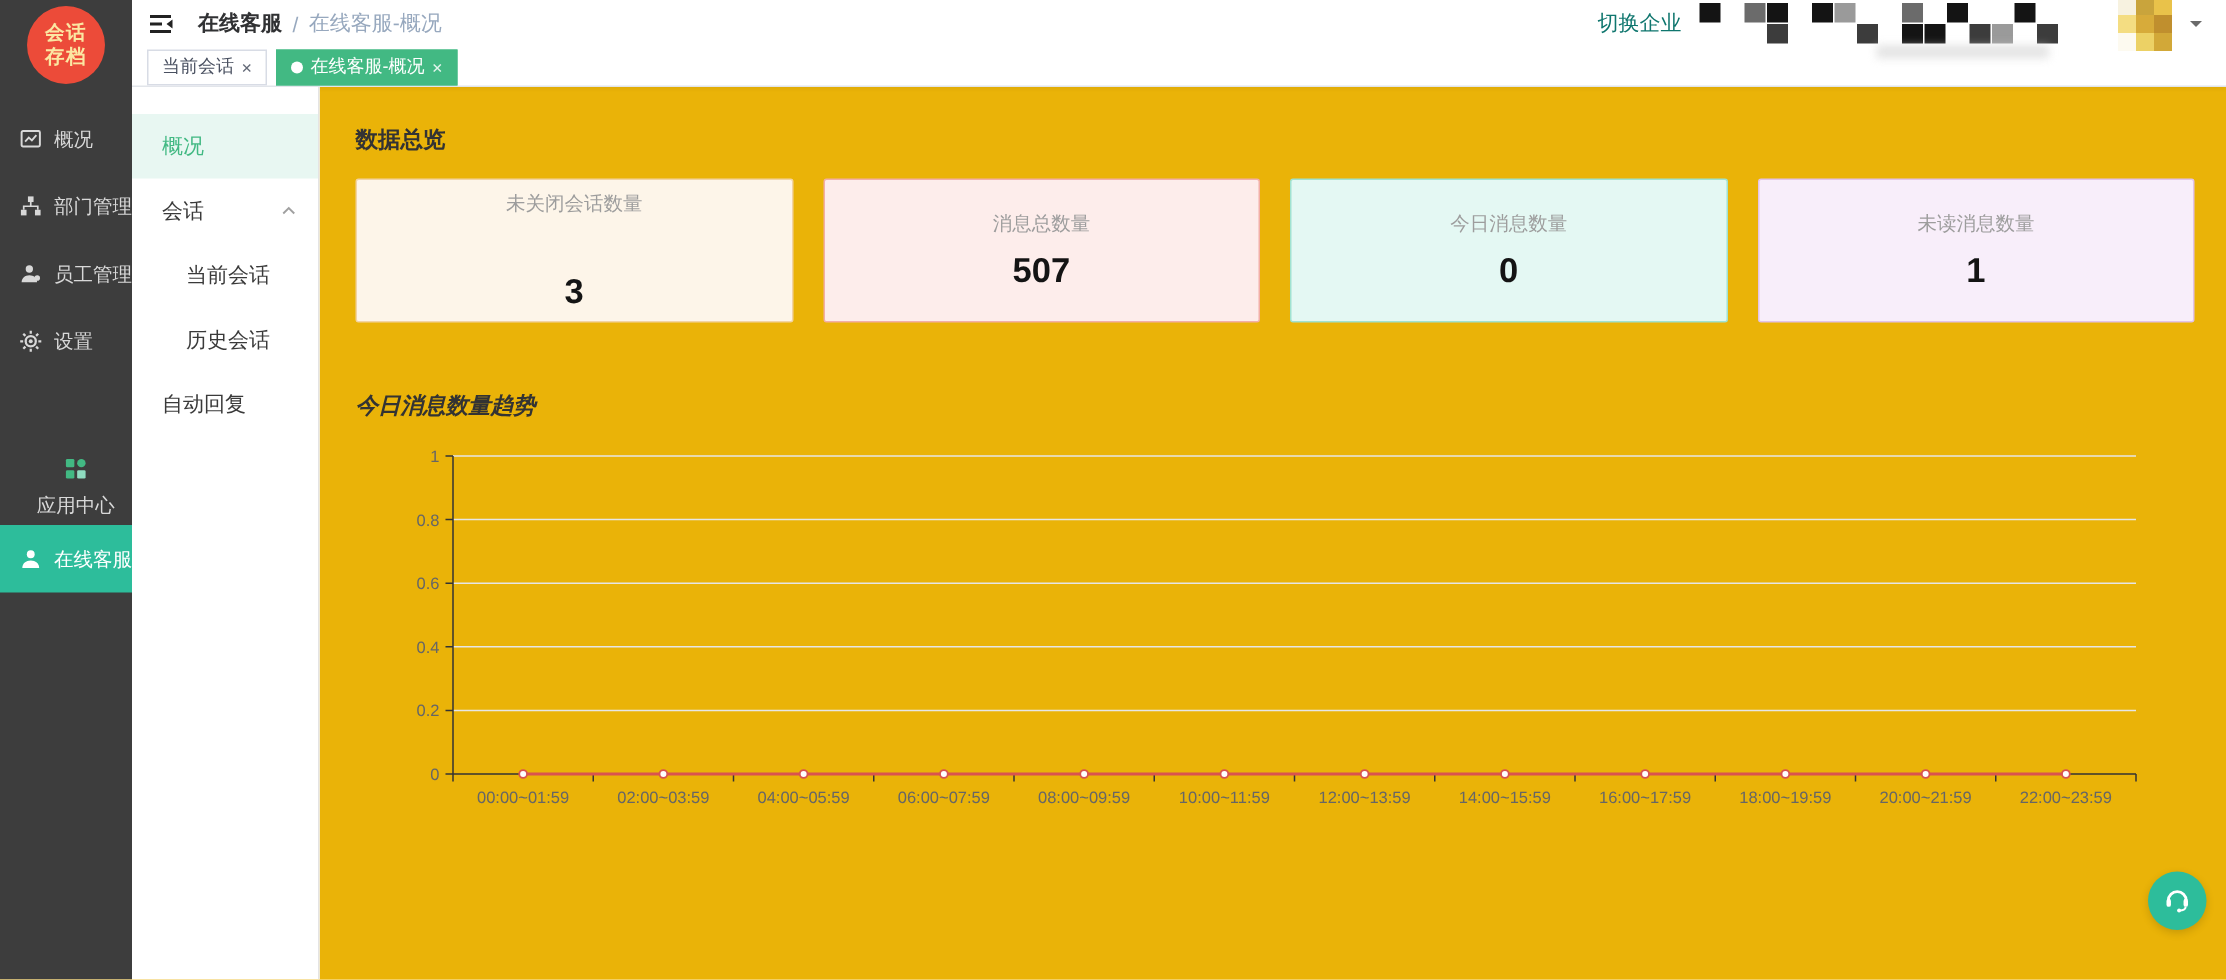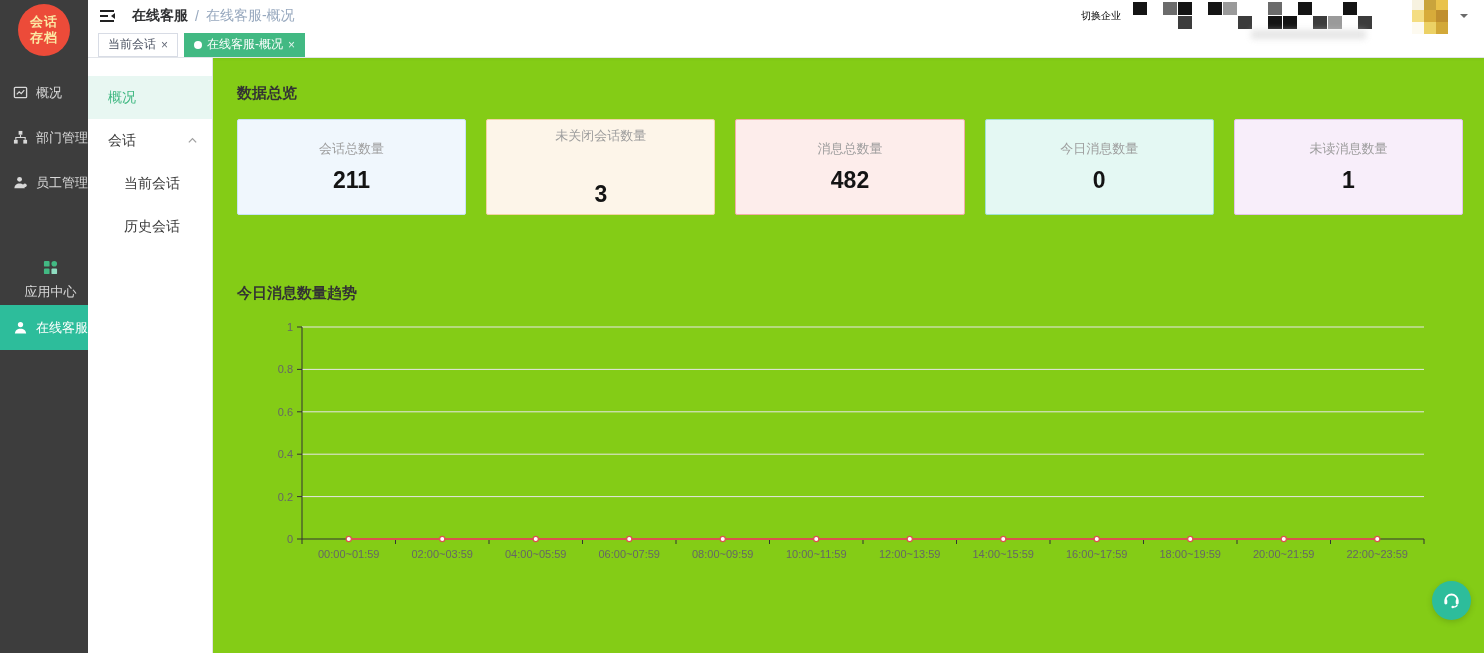--- a/index.html
+++ b/index.html
@@ -41,46 +41,46 @@
     position:absolute; left:88px; top:0; right:0; height:58px; background:#fff;
     border-bottom:1px solid #e2e5ea; box-shadow:0 1px 3px rgba(0,0,0,.05); z-index:3;
   }
   .nav-row { height:31px; display:flex; align-items:center; padding:0 16px 0 10px; }
   .hamburger { width:20px; height:20px; display:flex; align-items:center; justify-content:center; cursor:pointer; }
   .breadcrumb { margin-left:14px; font-size:14px; display:flex; gap:7px; align-items:center; }
   .crumb-root { color:#303133; font-weight:bold; cursor:pointer; }
   .crumb-sep { color:#97a8be; }
   .crumb-current { color:#97a8be; }
   .nav-right { margin-left:auto; display:flex; align-items:center; gap:12px; }
-  .switch-link { color:#000000; font-size:10px; cursor:pointer; }
+  .switch-link { color:#0f766e; font-size:14px; cursor:pointer; }
   .redacted { display:grid; grid-template-rows:repeat(2,13px); grid-auto-flow:column; grid-auto-columns:14px; gap:1px; margin-right:28px; }
   .redacted i { display:block; }
   .avatar-pix { width:36px; height:36px; display:grid; grid-template:repeat(3,1fr)/repeat(3,1fr); cursor:pointer; }
   .caret-down { width:0; height:0; border:4px solid transparent; border-top-color:#6a6a6a; margin-top:4px; }
   .smudge { position:absolute; top:30px; right:118px; width:115px; height:9px; background:#cfcfcf; filter:blur(3px); opacity:.55; }
   
   .tabs-row { height:27px; display:flex; align-items:center; padding-left:10px; gap:6px; }
   .tab {
     height:24px; padding:0 9px; border:1px solid #d8dce5; background:#fff;
     font-size:12px; color:#495060; display:flex; align-items:center; gap:5px; cursor:pointer;
   }
   .tab.active { background:#42b983; border-color:#42b983; color:#fff; }
   .tab .dot { width:8px; height:8px; border-radius:50%; background:#fff; }
   .tab .close { font-size:12px; opacity:.85; cursor:pointer; }
   
-  .main { position:absolute; left:213px; top:58px; right:0; bottom:0; background:#84cc16; padding:26px 0 0 24px; }
+  .main { position:absolute; left:213px; top:58px; right:0; bottom:0; background:#eab308; padding:26px 0 0 24px; }
   .section-title { font-size:15px; font-weight:bold; color:#333; }
   .cards { display:flex; gap:20px; margin-top:16px; width:1226px; }
   .card {
     flex:1; height:96px; border:1px solid; border-radius:2px;
     display:flex; flex-direction:column; align-items:center; justify-content:center; gap:9px;
   }
   .card-label { font-size:13px; color:#9d9d9d; }
   .card-value { font-size:23px; font-weight:bold; color:#141414; }
-  .chart-title { margin-top:69px; }
+  .chart-title { margin-top:46px;font-style:italic; }
   .chart-wrap { margin-top:8px; }
   
   .fab {
     position:absolute; right:13px; bottom:33px; width:39px; height:39px; border-radius:50%;
     background:#2dbd9b; border:none; display:flex; align-items:center; justify-content:center;
     cursor:pointer; box-shadow:0 2px 6px rgba(0,0,0,.15); z-index:9;
   }
 </style>
 </head>
 <body>
@@ -114,20 +114,39 @@
       <div class="side-item">
         <span style="display: flex;">
           <svg viewBox="0 0 16 16">
             <circle cx="7" cy="4.6" r="2.6" fill="currentColor"></circle>
             <path d="M1.5 14c0-3 2.4-5 5.5-5s5.5 2 5.5 5z" fill="currentColor"></path>
             <circle cx="12.6" cy="11" r="2" fill="currentColor"></circle>
           </svg>
         </span>
         <span>员工管理</span>
       </div>
+      <div class="side-item">
+        <span style="display: flex;">
+          <svg viewBox="0 0 16 16">
+            <circle cx="8" cy="8" r="3.6" fill="none" stroke="currentColor" stroke-width="1.6"></circle>
+            <circle cx="8" cy="8" r="1.4" fill="currentColor"></circle>
+            <g stroke="currentColor" stroke-width="1.6">
+              <line x1="8" y1="0.5" x2="8" y2="2.6"></line>
+              <line x1="8" y1="13.4" x2="8" y2="15.5"></line>
+              <line x1="0.5" y1="8" x2="2.6" y2="8"></line>
+              <line x1="13.4" y1="8" x2="15.5" y2="8"></line>
+              <line x1="2.7" y1="2.7" x2="4.2" y2="4.2"></line>
+              <line x1="11.8" y1="11.8" x2="13.3" y2="13.3"></line>
+              <line x1="2.7" y1="13.3" x2="4.2" y2="11.8"></line>
+              <line x1="11.8" y1="4.2" x2="13.3" y2="2.7"></line>
+            </g>
+          </svg>
+        </span>
+        <span>设置</span>
+      </div>
       <div class="side-item group-start">
         <span style="display: flex;">
           <svg viewBox="0 0 16 16">
             <rect x="1" y="1" width="6" height="6" rx="1" fill="#42b983"></rect>
             <rect x="9" y="1" width="6" height="6" rx="3" fill="#42b983"></rect>
             <rect x="1" y="9" width="6" height="6" rx="1" fill="#42b983"></rect>
             <rect x="9" y="9" width="6" height="6" rx="1" fill="#8fdcc0"></rect>
           </svg>
         </span>
         <span>应用中心</span>
@@ -154,20 +173,23 @@
         <svg viewBox="0 0 12 12" width="11" height="11">
           <polyline points="2,8 6,4 10,8" fill="none" stroke="currentColor" stroke-width="1.4"></polyline>
         </svg>
       </span>
     </div>
     <div class="sub-item child">
       <span>当前会话</span>
     </div>
     <div class="sub-item child">
       <span>历史会话</span>
+    </div>
+    <div class="sub-item">
+      <span>自动回复</span>
     </div>
   </aside>
 
 <header class="header">
   <div class="nav-row">
     <span class="hamburger">
       <svg viewBox="0 0 18 18" width="18" height="18">
           <g stroke="#222" stroke-width="2">
             <line x1="1" y1="4" x2="15" y2="4"></line>
             <line x1="1" y1="9" x2="9" y2="9"></line>
@@ -241,31 +263,27 @@
         <span class="dot"></span>
         <span>在线客服-概况</span>
         <span class="close">×</span>
       </span>
     </div>
 </header>
 
 <main class="main">
   <div class="section-title">数据总览</div>
   <div class="cards" id="cards">
-      <div class="card" style="background: rgb(240, 247, 253); border-color: rgb(201, 228, 246);">
-        <div class="card-label">会话总数量</div>
-        <div class="card-value">211</div>
-      </div>
       <div class="card" style="background: rgb(253, 245, 233); border-color: rgb(242, 212, 164); gap: 36px;">
         <div class="card-label">未关闭会话数量</div>
         <div class="card-value">3</div>
       </div>
       <div class="card" style="background: rgb(253, 237, 235); border-color: rgb(242, 175, 168);">
         <div class="card-label">消息总数量</div>
-        <div class="card-value">482</div>
+        <div class="card-value">507</div>
       </div>
       <div class="card" style="background: rgb(228, 248, 243); border-color: rgb(160, 226, 209);">
         <div class="card-label">今日消息数量</div>
         <div class="card-value">0</div>
       </div>
       <div class="card" style="background: rgb(248, 238, 250); border-color: rgb(226, 195, 234);">
         <div class="card-label">未读消息数量</div>
         <div class="card-value">1</div>
       </div>
     </div>

